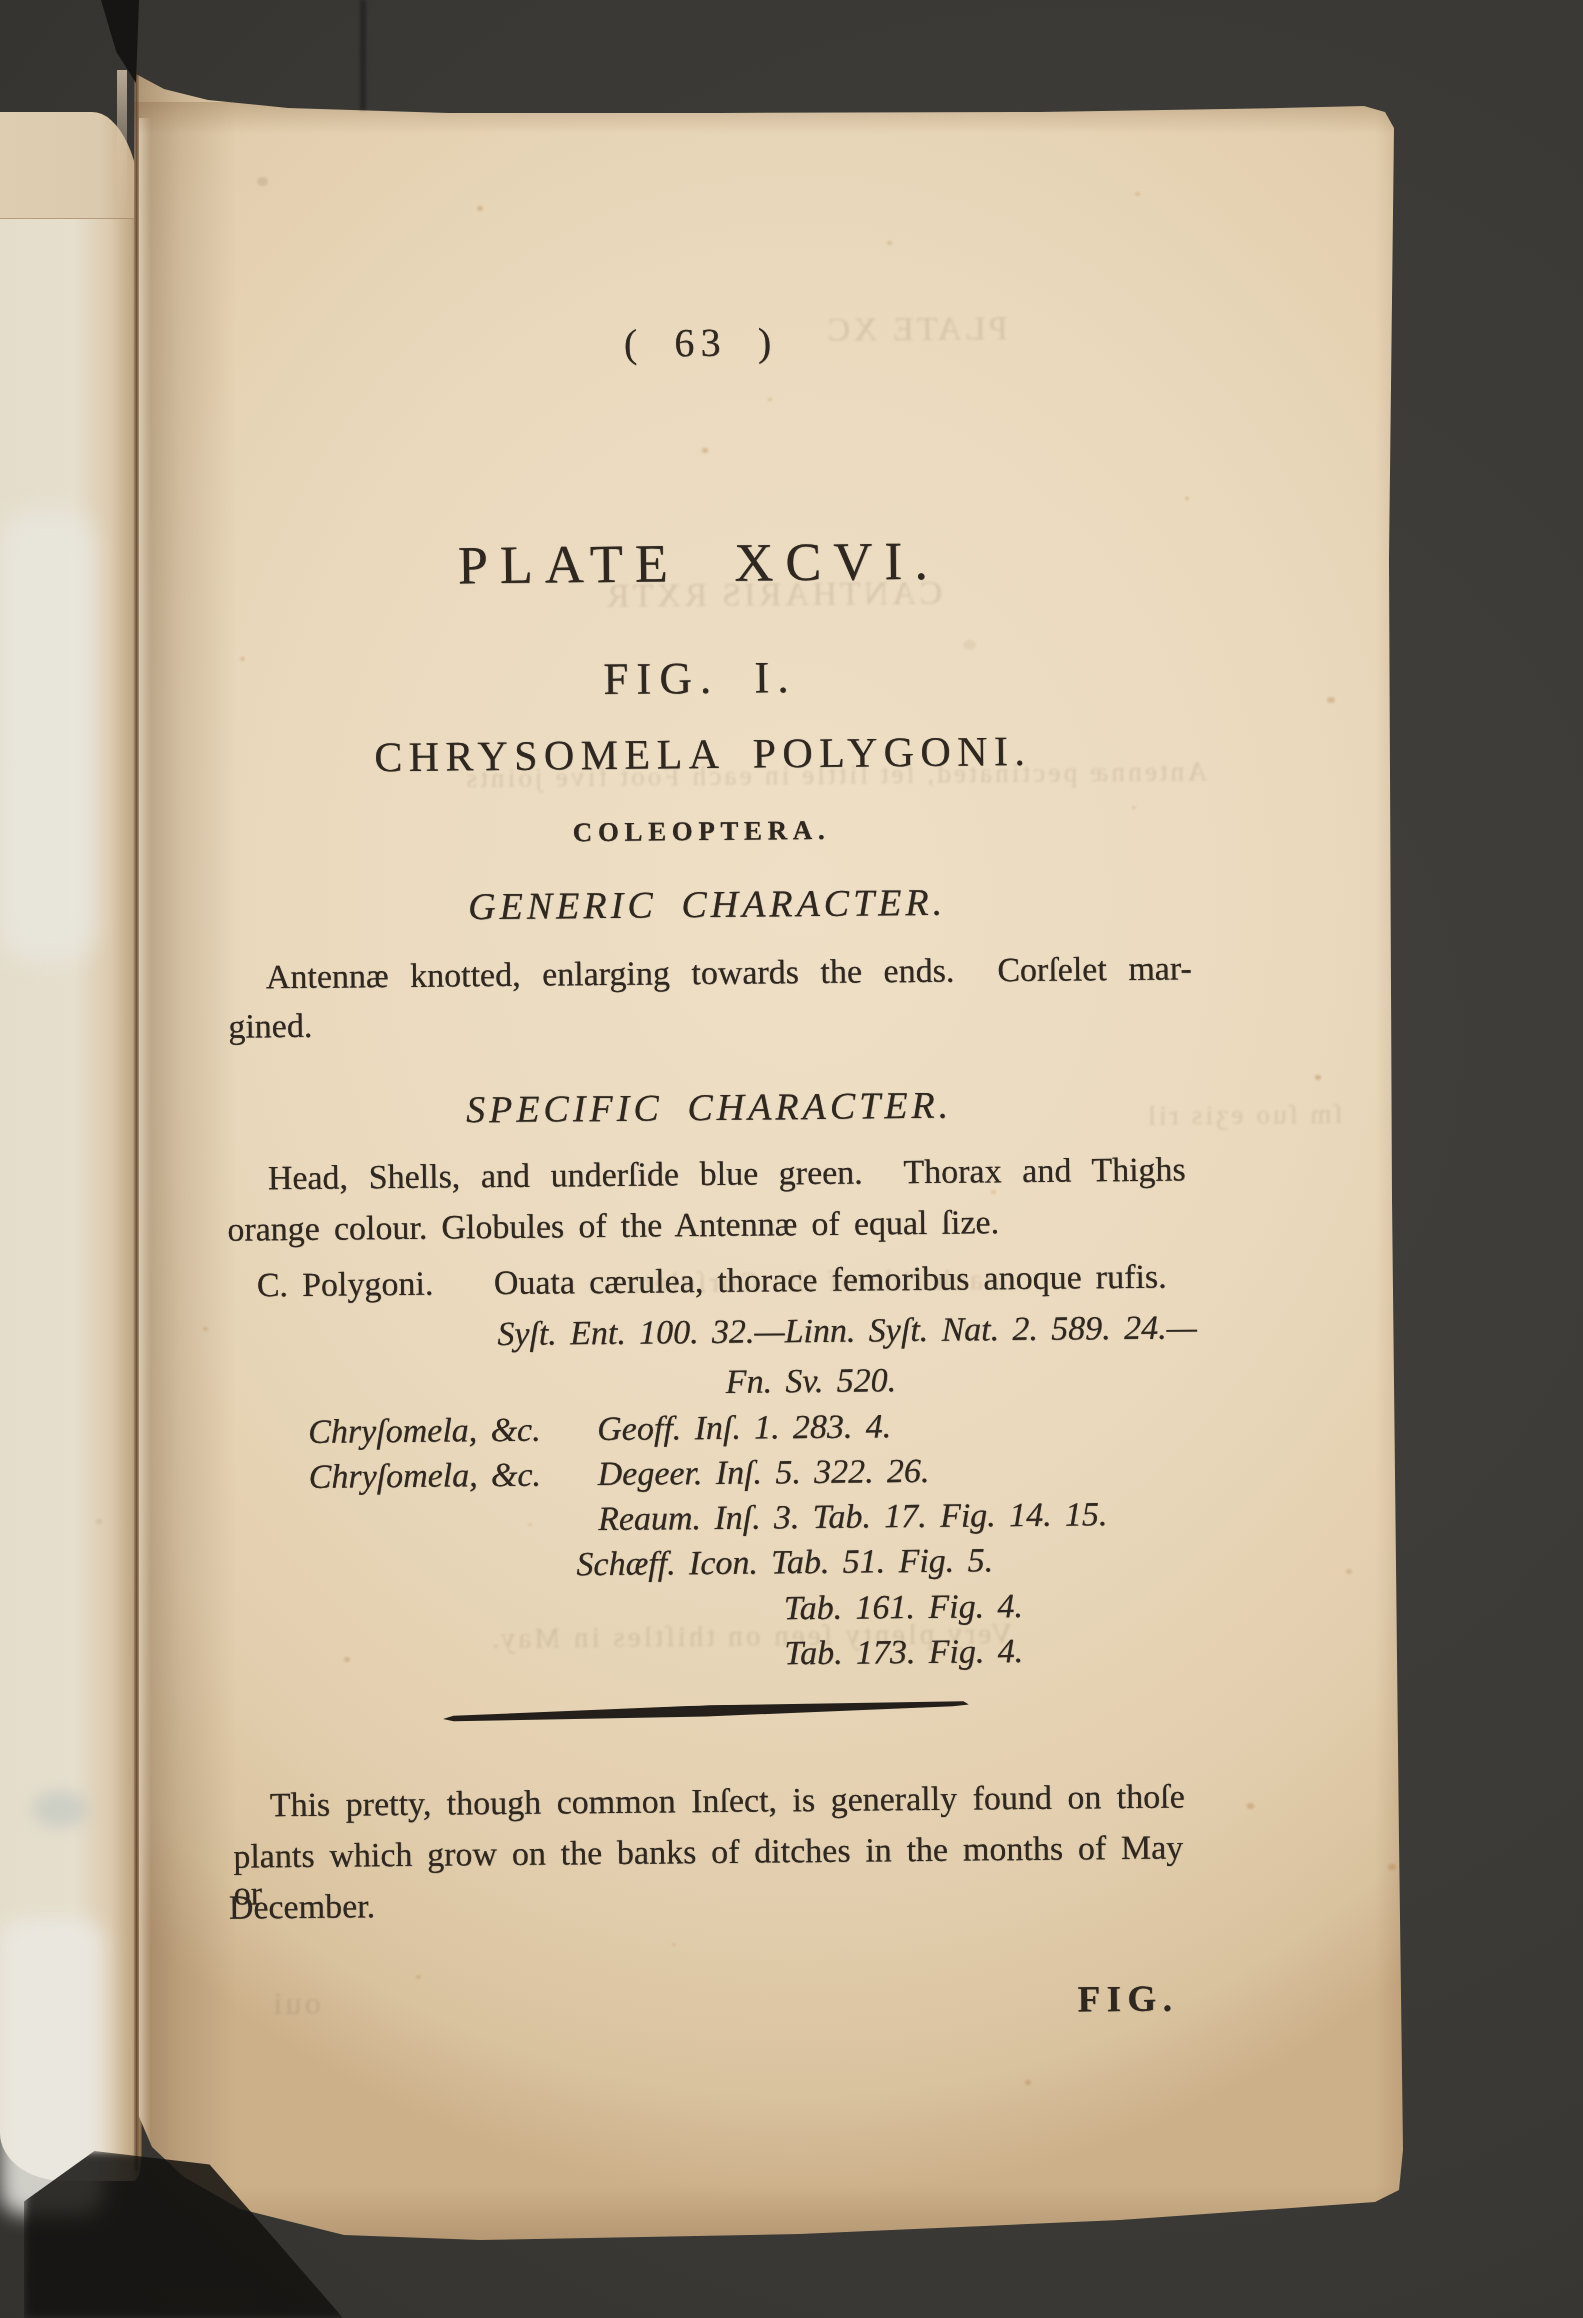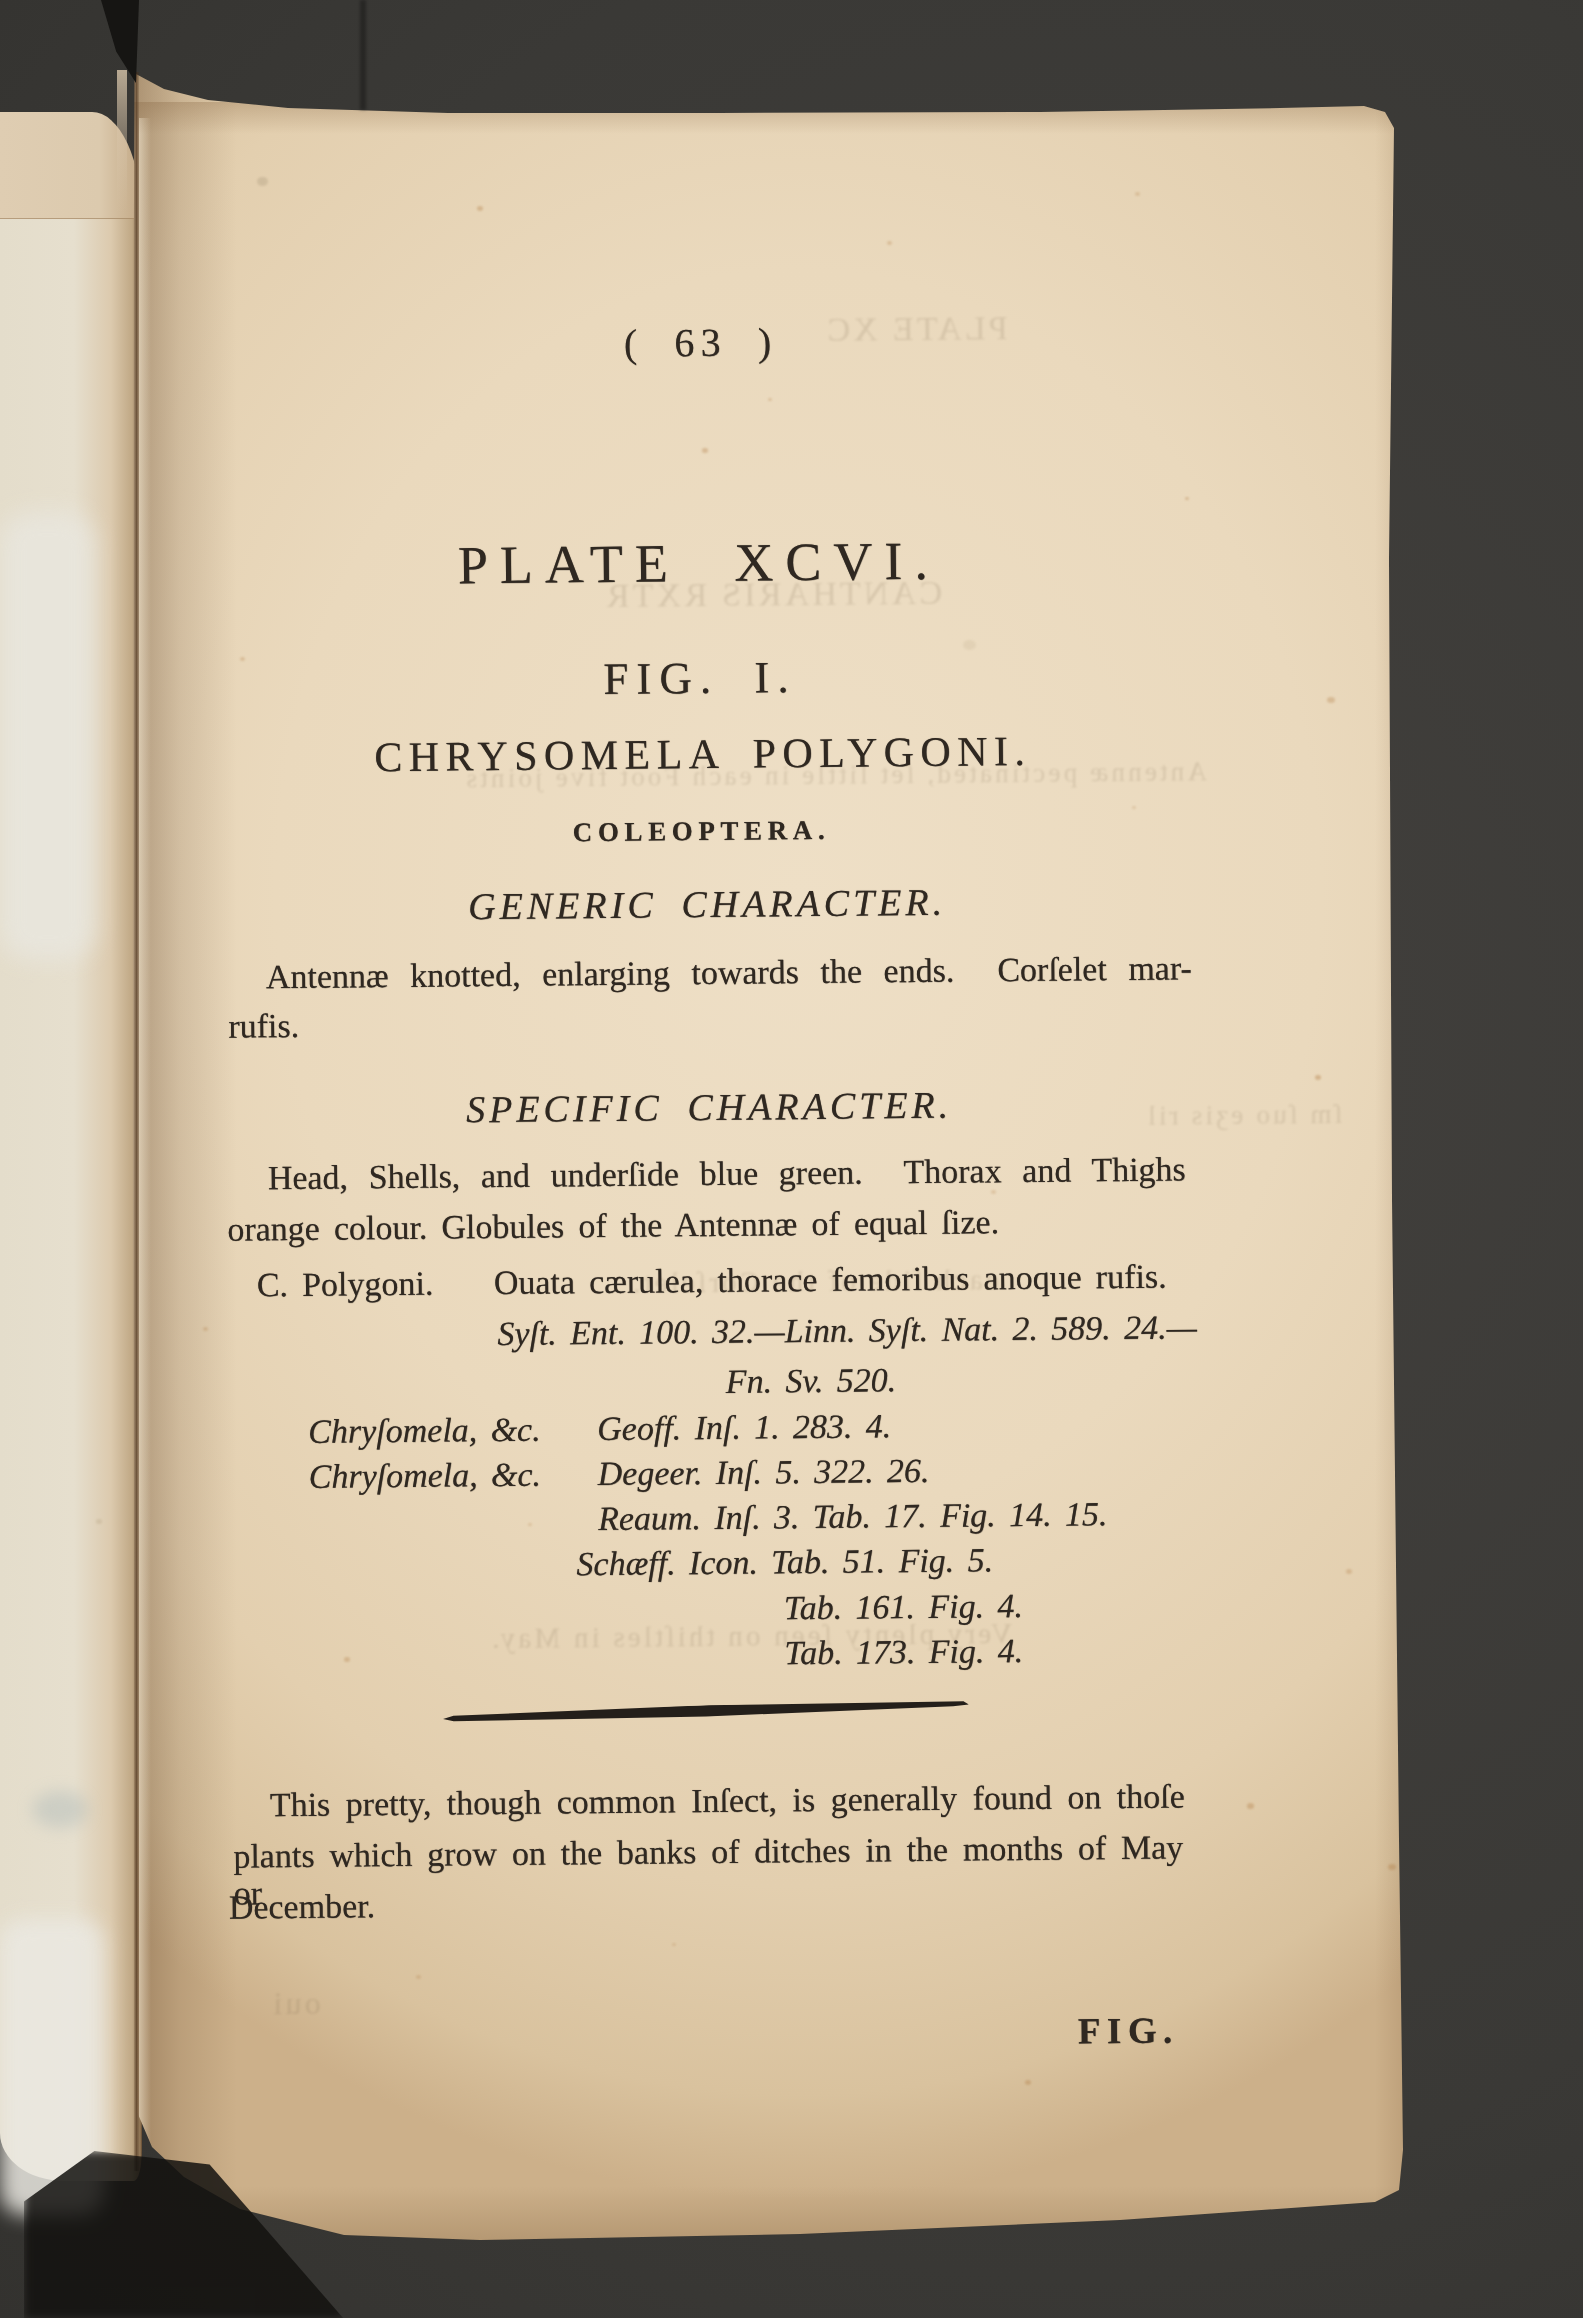--- a/index.html
+++ b/index.html
@@ -127,21 +127,21 @@
 
     <div class="line figh" style="left:705px;top:654px;transform:translateX(-50%);">FIG. I.</div>
 
     <div class="line species" style="left:707px;top:732px;transform:translateX(-50%);">CHRYSOMELA POLYGONI.</div>
 
     <div class="line order" style="left:705px;top:817px;transform:translateX(-50%);">COLEOPTERA.</div>
 
     <div class="line charhead" style="left:710px;top:884px;transform:translateX(-50%);">GENERIC CHARACTER.</div>
 
     <div class="line body42 just" style="left:268px;top:955px;width:926px;">Antennæ knotted, enlarging towards the ends.  Corſelet mar-</div>
-    <div class="line body42" style="left:230px;top:1004px;">rufis.</div>
+    <div class="line body42" style="left:230px;top:1004px;">gined.</div>
 
     <div class="line charhead" style="left:710px;top:1087px;transform:translateX(-50%);">SPECIFIC CHARACTER.</div>
 
     <div class="line body42 just" style="left:268px;top:1156px;width:918px;">Head, Shells, and underſide blue green.  Thorax and Thighs</div>
     <div class="line body42" style="left:227px;top:1207px;">orange colour.  Globules of the Antennæ of equal ſize.</div>
 
     <div class="line body42" style="left:256px;top:1263px;">C. Polygoni.</div>
     <div class="line body42" style="left:493px;top:1263px;">Ouata cærulea, thorace femoribus anoque rufis.</div>
     <div class="line ref" style="left:496px;top:1314px;">Syſt. Ent. 100. 32.—Linn. Syſt. Nat. 2. 589. 24.—</div>
     <div class="line ref" style="left:724px;top:1364px;">Fn. Sv. 520.</div>
@@ -159,21 +159,21 @@
     <div class="line ref" style="left:780px;top:1591px;">Tab. 161. Fig. 4.</div>
 
     <div class="line ref" style="left:780px;top:1636px;">Tab. 173. Fig. 4.</div>
 
     <div id="rule"></div>
 
     <div class="line body42 just" style="left:264px;top:1783px;width:915px;">This pretty, though common Inſect, is generally found on thoſe</div>
     <div class="line body42 just" style="left:227px;top:1834px;width:950px;">plants which grow on the banks of ditches in the months of May or</div>
     <div class="line body42" style="left:222px;top:1885px;">December.</div>
 
-    <div class="line catchword" style="left:1070px;top:1983px;margin-top:32px;">FIG.</div>
+    <div class="line catchword" style="left:1070px;top:1983px;">FIG.</div>
   </div>
 
   <div id="seam"></div>
   <div id="gutter-top-gap"></div>
   <div id="gutter-top-light"></div>
   <div id="top-seam-dark"></div>
   <div id="bottom-wedge"></div>
 
 </div>
 

